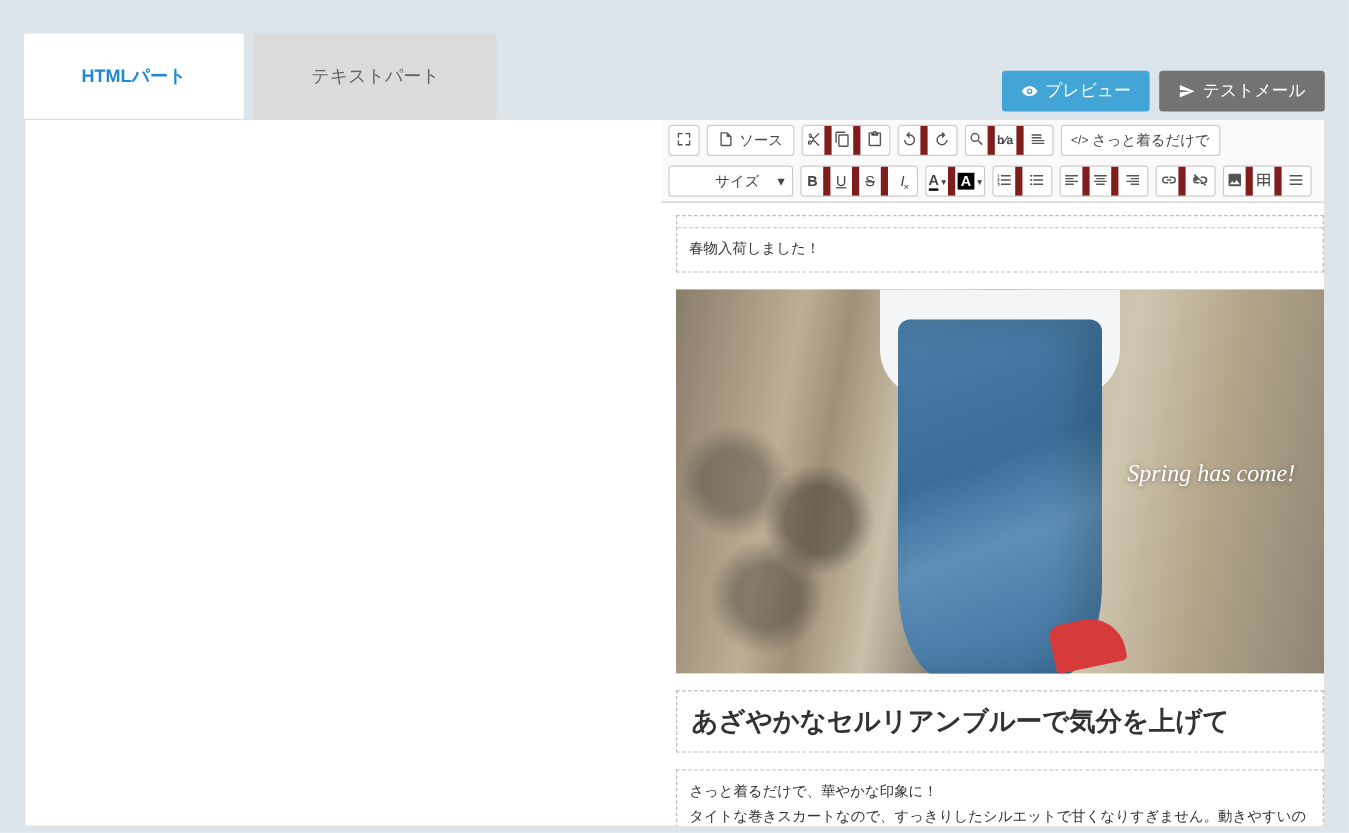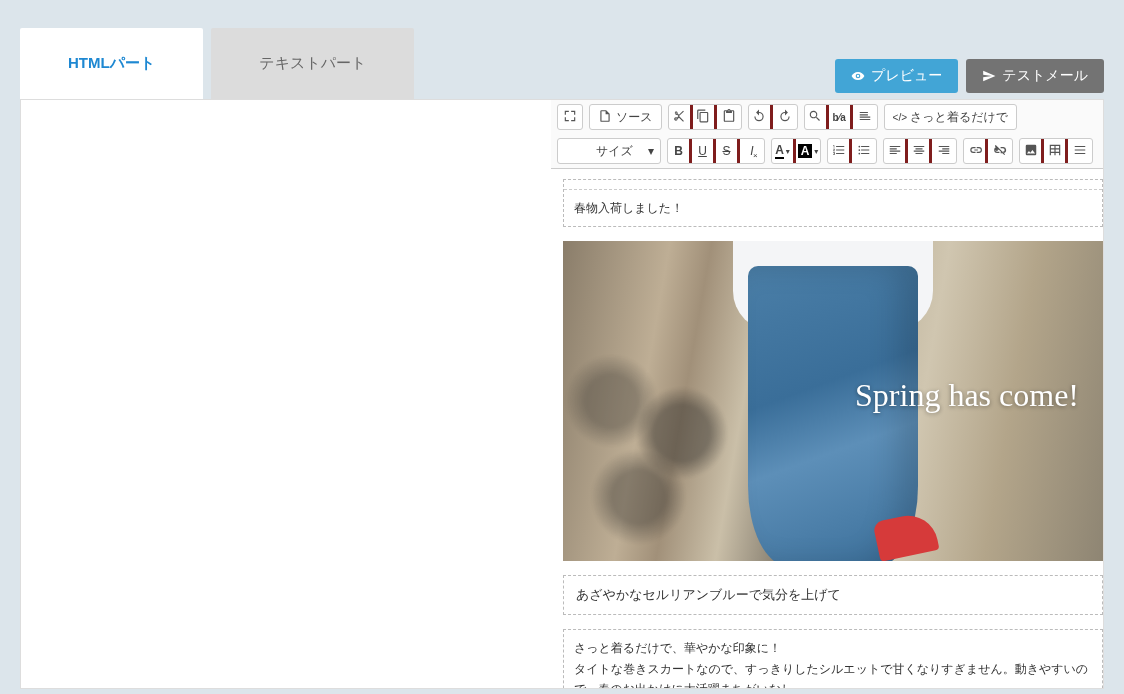--- a/index.html
+++ b/index.html
@@ -15,36 +15,36 @@
 .btn { padding: 8px 16px; border-radius: 3px; color: #fff; display: inline-flex; align-items: center; gap: 6px; cursor: pointer; font-size: 14px; border: none; }
 .btn-primary { background: #42a5d6; align-items: center; }
 .btn-secondary { background: #737373; }
 .icon { width: 14px; height: 14px; display: inline-flex; align-items: center; justify-content: center; }
 
 .editor-wrap { background: #fff; margin: 0 20px; height: 590px; display: flex; flex-direction: column; border: 1px solid #ddd; align-items: flex-end; }
 
 .toolbar { border-bottom: 1px solid #ccc; background: #fafafa; }
 .toolbar-row { display: flex; align-items: center; padding: 4px 6px; flex-wrap: wrap; gap: 2px; }
 .tgroup { display: inline-flex; border: 1px solid #ccc; border-radius: 3px; background: #fff; margin-right: 4px; }
-.tbtn { width: 24px; height: 24px; display: inline-flex; align-items: center; justify-content: center; border: none; background: transparent; cursor: pointer; color: #444; font-size: 12px; border-right: 3px solid #7f1d1d; }
+.tbtn { width: 24px; height: 24px; display: inline-flex; align-items: center; justify-content: center; border: none; background: transparent; cursor: pointer; color: #444; font-size: 12px; border-right: 6px solid #7f1d1d; }
 .tbtn:last-child { border-right: none; }
 .tbtn-wide { width: auto; padding: 0 8px; font-size: 12px; }
 .size-sel { width: 70px; height: 24px; display: inline-flex; align-items: center; justify-content: space-between; padding: 0 6px; font-size: 12px; margin-left: 32px; }
 
 .editor-body { flex: 1; overflow-y: scroll; background: #fff; position: relative; }
 .canvas { width: 540px; margin: 0 auto; padding: 10px 0 40px; }
 .block { border: 1px dashed #bbb; margin-bottom: 14px; background: #fff; }
-.block-inner { padding: 8px 10px; font-size: 12px; line-height: 1.7; color: #333; }
-.heading { font-size: 13px; font-weight: normal; padding: 10px 12px; }
+.block-inner { padding: 8px 10px; font-size: 12px; line-height: 1.7; color: #333; font-family: Liberation Mono, monospace; }
+.heading { font-size: 22px; font-weight: bold; padding: 10px 12px; }
 .hero { position: relative; height: 320px; overflow: hidden; background: linear-gradient(100deg,#8a7d6a 0%,#beae95 18%,#a19079 25%,#cabfa8 35%,#8b8374 45%,#bfb49d 55%,#d0c6b0 65%,#b3a58a 80%,#8e8573 100%); }
 .hero-blur { position:absolute; inset:0; filter: blur(1px); background: radial-gradient(circle at 22% 60%, rgba(30,30,30,0.4) 0 6%, transparent 10%), radial-gradient(circle at 14% 80%, rgba(30,30,30,0.35) 0 5%, transparent 9%), radial-gradient(circle at 9% 50%, rgba(30,30,30,0.3) 0 5%, transparent 9%); }
 .skirt { position:absolute; left:50%; top:50%; transform:translate(-50%,-45%); width: 170px; height: 300px; background: linear-gradient(160deg,#4b7fa8,#3a6e99 40%,#5d8fb8 60%,#3a6e99); border-radius: 10px 10px 40px 40px / 10px 10px 80px 80px; box-shadow: inset -20px 0 30px rgba(0,0,0,0.15); }
 .shirt { position:absolute; left:50%; top:0; transform:translateX(-50%); width:200px; height:90px; background:#f4f5f7; border-radius: 0 0 40px 40px; }
 .shoe { position:absolute; left:58%; bottom:5px; width:60px; height:40px; background:#d63a3a; border-radius: 10px 30px 4px 4px; transform: rotate(-12deg); }
-.hero-text { position: absolute; right: 24px; top: 48%; transform: translateY(-50%); color: #fff; font-size: 32px; font-family: cursive, serif; text-shadow: 0 1px 4px rgba(0,0,0,0.4); }
+.hero-text { position: absolute; right: 24px; top: 48%; transform: translateY(-50%); color: #fff; font-size: 20px; font-style: italic; font-family: cursive, serif; text-shadow: 0 1px 4px rgba(0,0,0,0.4); }
 
 ::-webkit-scrollbar { width: 14px; }
 ::-webkit-scrollbar-track { background: #f0f0f0; }
 ::-webkit-scrollbar-thumb { background: #c4c4c4; border-radius: 2px; }
 
 svg { width: 14px; height: 14px; }
 .tbtn svg { width: 14px; height: 14px; fill: #555; }
 </style>
 </head>
 <body>

